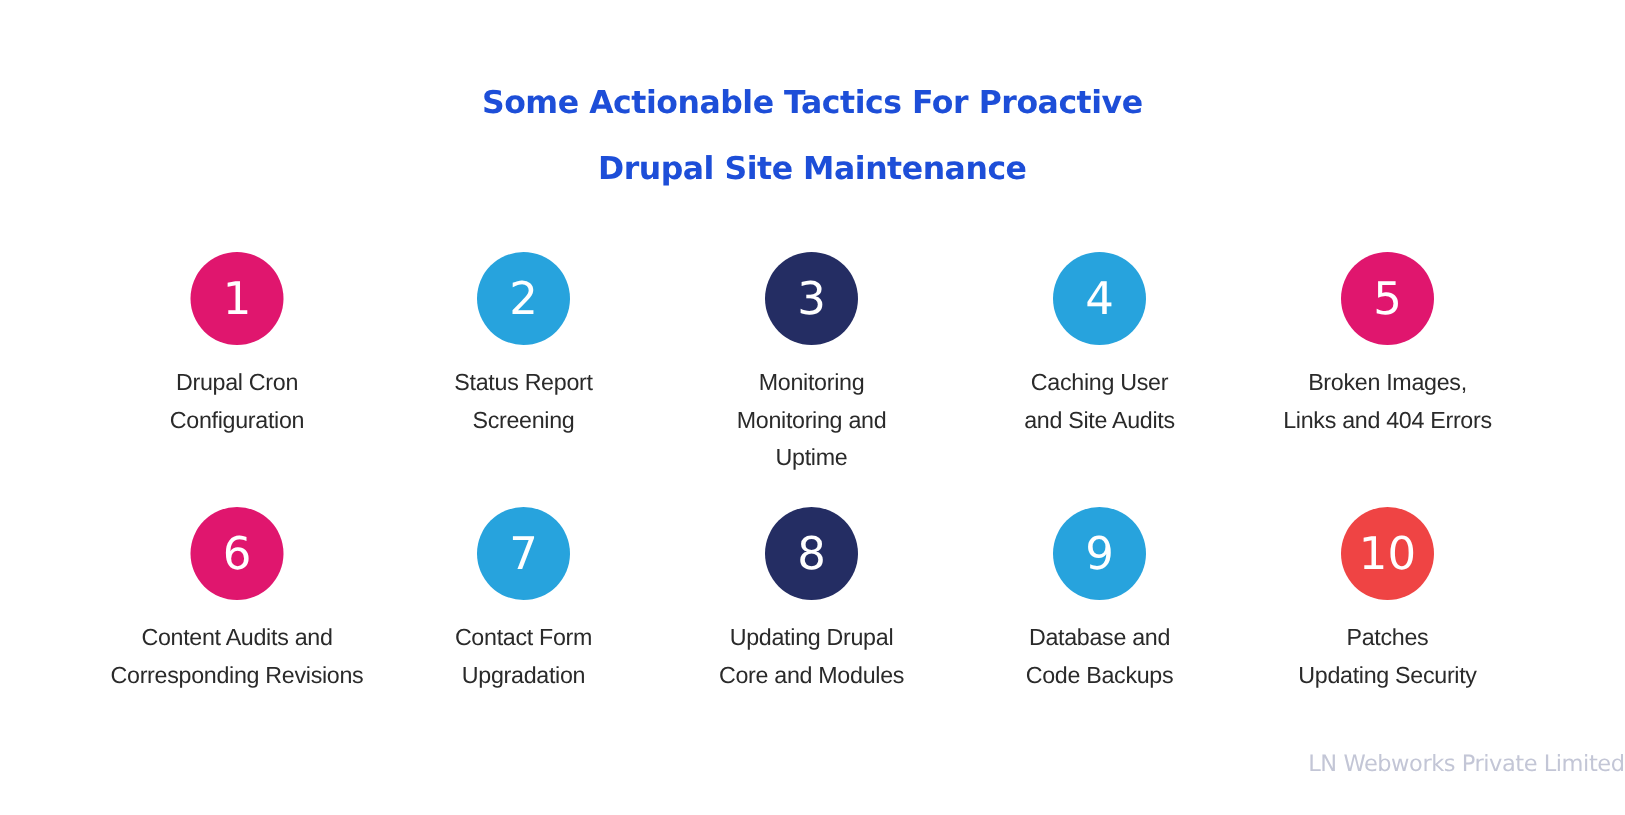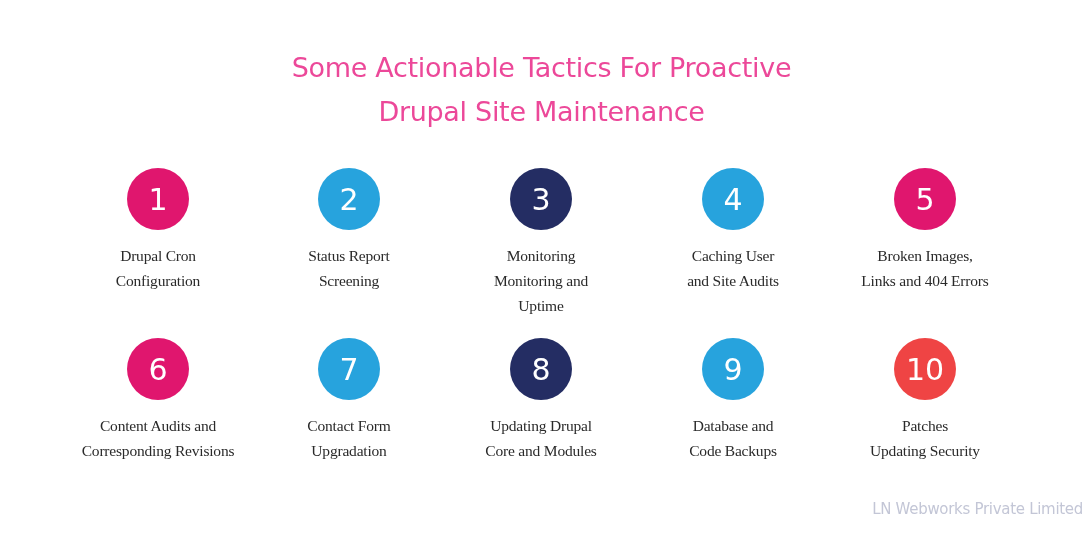--- a/index.html
+++ b/index.html
@@ -2,34 +2,34 @@
 <html><head>
   <meta charset="utf-8">
   <style>
     html, body { margin: 0; padding: 0; }
     body {
       width: 1083px; height: 543px; background: #ffffff; position: relative; overflow: hidden;
       font-family: "Liberation Sans", "DejaVu Sans", sans-serif;
     }
     .title {
       position: absolute; left: 0; top: 46px; width: 1083px; text-align: center;
-      color: #ec4899; font-weight: normal; font-size: 27px; line-height: 44px;
+      color: #1d4ed8; font-weight: bold; font-size: 21px; line-height: 44px;
       font-family: "DejaVu Sans", "Liberation Sans", sans-serif; letter-spacing: -0.3px;
     }
     .item {
       position: absolute; width: 220px; text-align: center;
     }
     .circle {
       width: 62px; height: 62px; border-radius: 50%; margin: 0 auto;
       display: flex; align-items: center; justify-content: center;
       color: #ffffff; font-size: 30px; font-family: "DejaVu Sans", sans-serif;
     }
     .label {
       margin-top: 13px; color: #2a2a2a; font-size: 15.5px; line-height: 25px;
-      font-family: Liberation Serif, serif; letter-spacing: -0.2px;
+      font-family: Liberation Sans, sans-serif; letter-spacing: -0.2px;
     }
     .footer {
       position: absolute; left: 0; top: 500px; width: 1083px; text-align: right;
       color: #c3c6d6; font-size: 15px; font-family: "DejaVu Sans", sans-serif; letter-spacing: -0.3px;
     }
   </style>
 </head>
 <body>
 
 <div class="title">

